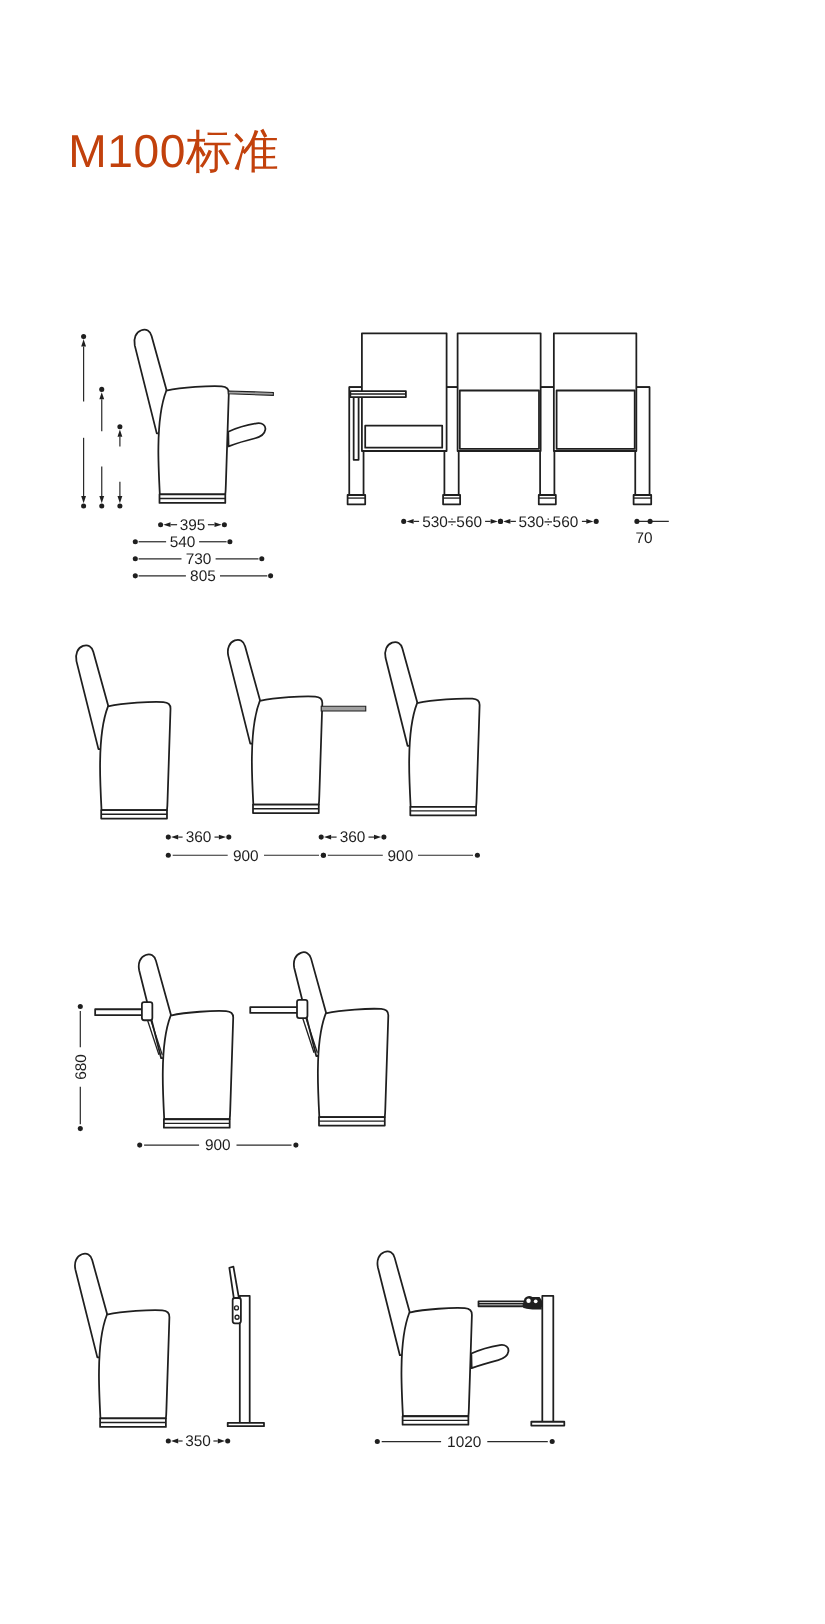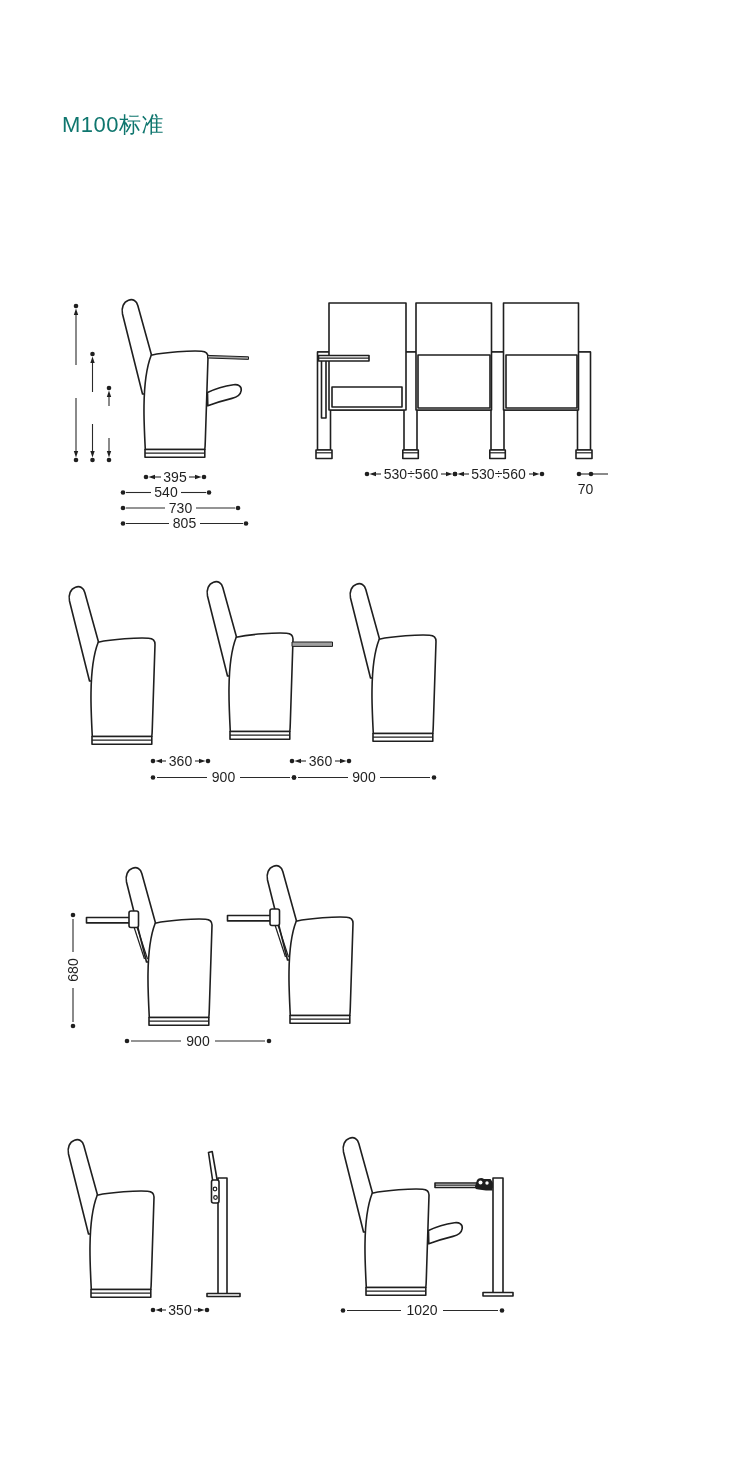--- a/index.html
+++ b/index.html
@@ -1,19 +1,19 @@
 <!DOCTYPE html>
 <html><head>
 <meta charset="utf-8">
 <style>
   html,body{margin:0;padding:0;background:#ffffff;}
   body{width:750px;height:1476px;position:relative;font-family:"Liberation Sans",sans-serif;}
   .page-title{
     position:absolute;left:62px;top:110px;
-    font-size:22px;font-weight:400;color:#0f766e;letter-spacing:.5px;
+    font-size:42px;font-weight:400;color:#c2410c;letter-spacing:.5px;
     font-family:"Liberation Sans","DejaVu Sans",sans-serif;white-space:nowrap;
   }
   svg{position:absolute;left:0;top:0;}
   .ln{fill:#ffffff;stroke:#1f1f1f;stroke-width:1.6;stroke-linejoin:round;}
   .lnl{stroke:#1f1f1f;stroke-width:1.2;fill:none;}
   .beam{fill:#ffffff;stroke:#1f1f1f;stroke-width:1.6;}
   .dimline{stroke:#2a2a2a;stroke-width:1.1;fill:none;}
   .dimdot{fill:#1f1f1f;stroke:none;}
   .dimarrow{fill:#1f1f1f;stroke:none;}
   .dimtext{font-family:"Liberation Sans","DejaVu Sans",sans-serif;font-size:14px;fill:#1f1f1f;}

